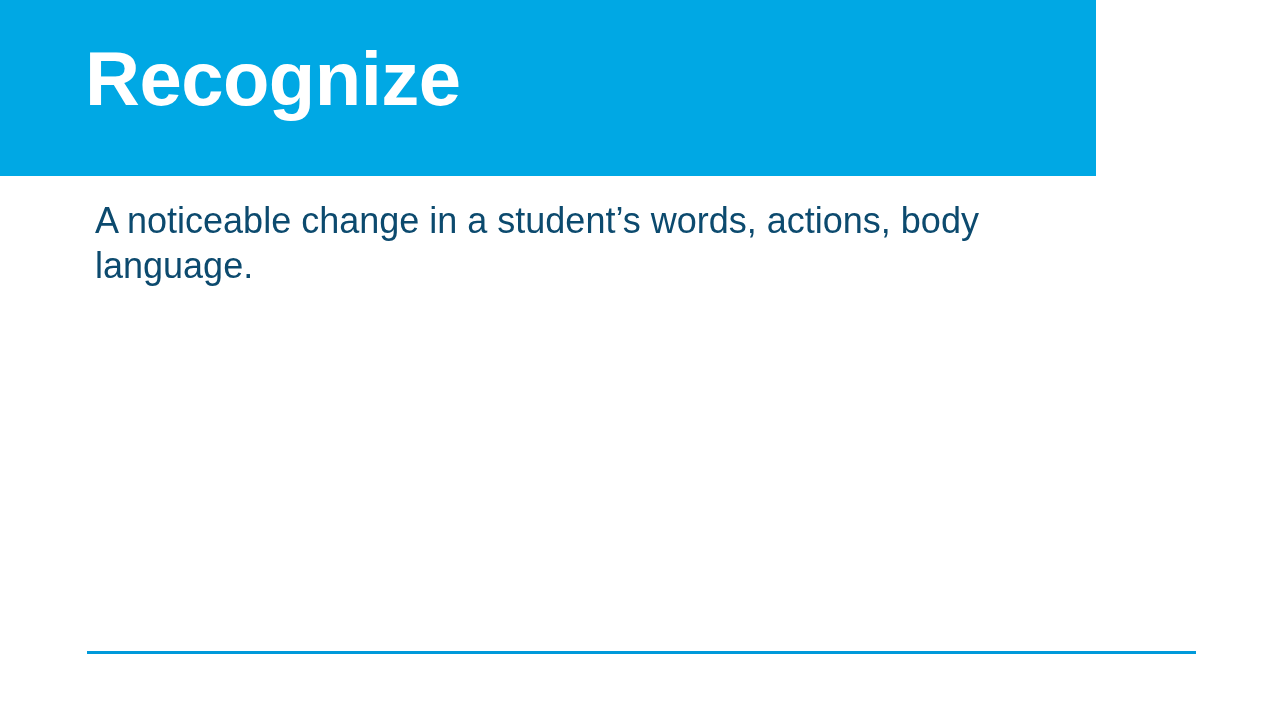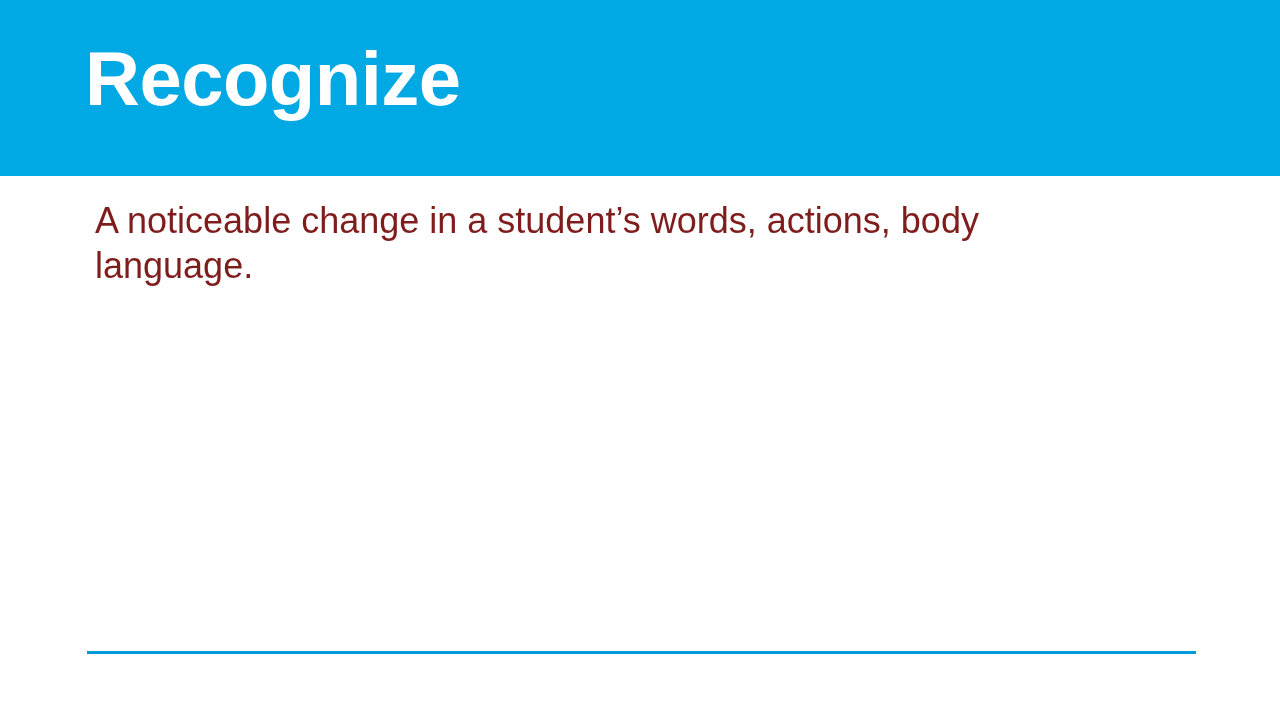--- a/index.html
+++ b/index.html
@@ -15,21 +15,21 @@
     background: #ffffff;
     overflow: hidden;
     font-family: "Liberation Sans", sans-serif;
   }
 
   
   #title-band {
     position: absolute;
     left: 0;
     top: 0;
-    width: 1280px;
+    width: 1096px;
     height: 176px;
     background: #00a8e4;
   }
 
   #slide-title {
     position: absolute;
     left: 85px;
     top: 40px;
     margin: 0;
     font-family: "Liberation Sans", sans-serif;
@@ -45,21 +45,21 @@
   #body-text {
     position: absolute;
     left: 95px;
     top: 198px;
     width: 960px;
     margin: 0;
     font-family: "Liberation Sans", sans-serif;
     font-size: 36px;
     font-weight: normal;
     line-height: 45px;
-    color: #7f1d1d;
+    color: #0c4a6e;
   }
 
   
   #footer-rule {
     position: absolute;
     left: 87px;
     top: 651px;
     width: 1109px;
     height: 3px;
     background: #0099da;

